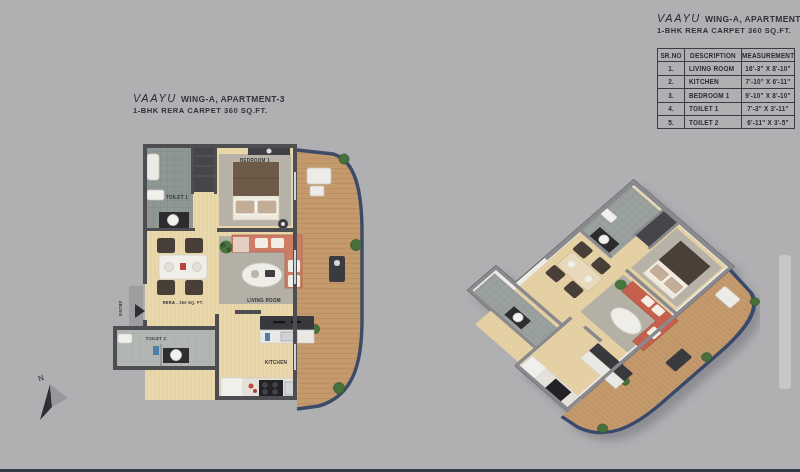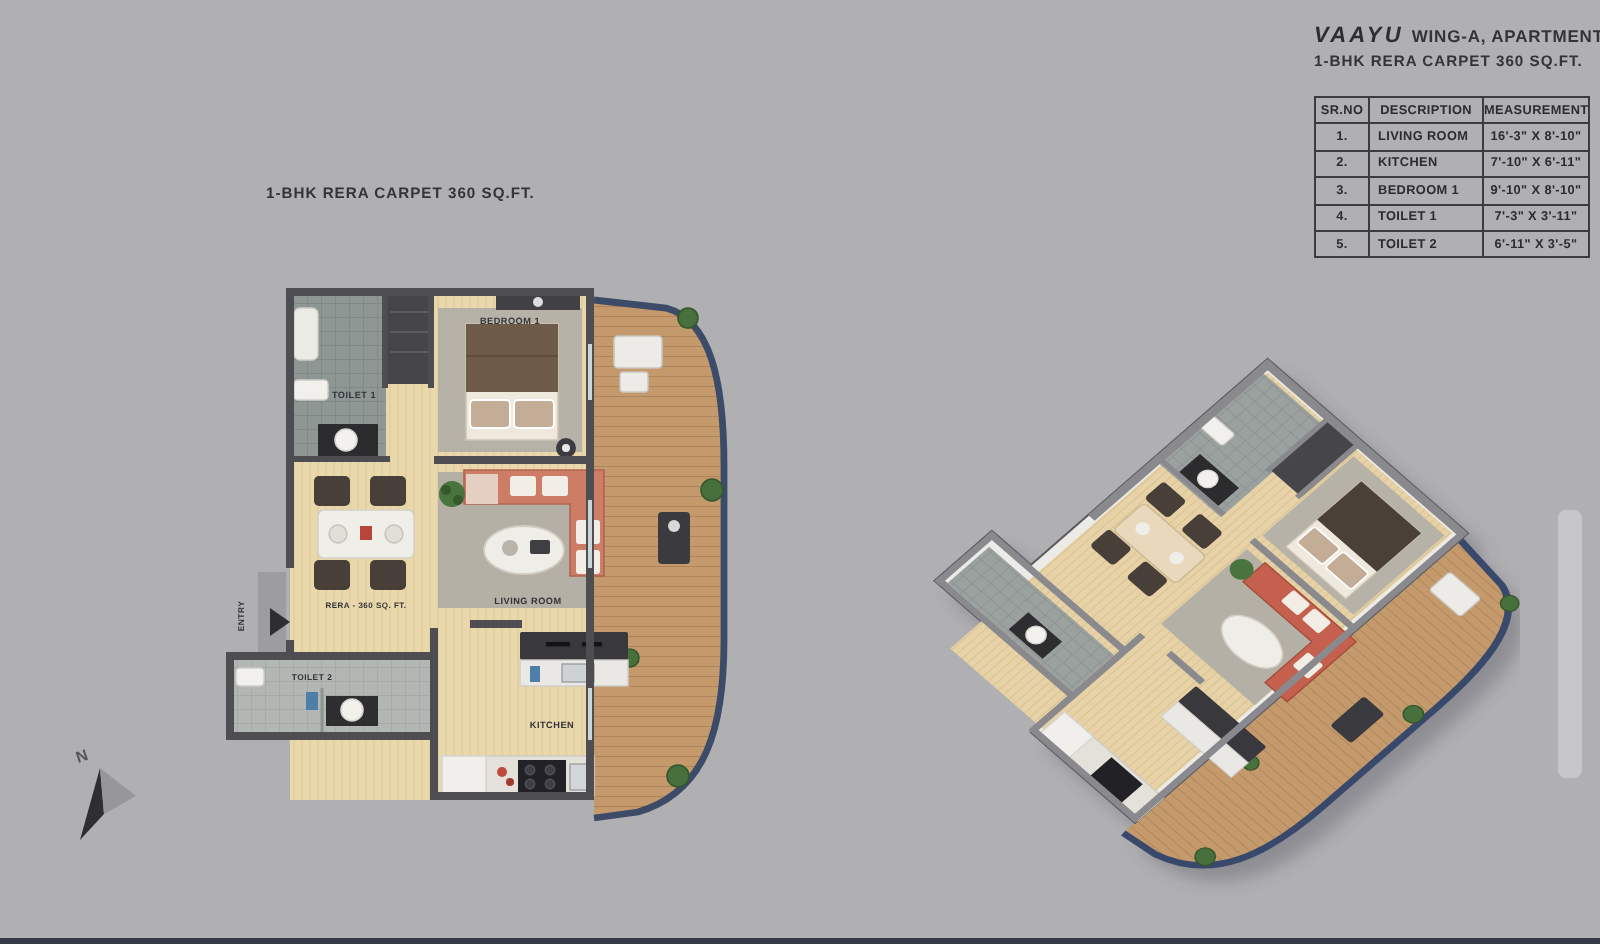--- a/index.html
+++ b/index.html
@@ -4,21 +4,21 @@
 <style>
   html,body{margin:0;padding:0;}
   body{
     width:800px;height:472px;position:relative;overflow:hidden;
     background:#b0b0b3;
     font-family:"Liberation Sans", sans-serif;
     color:#35353a;
   }
   .title-block{position:absolute;line-height:1.25;white-space:nowrap;}
   .title-line1{font-size:8.5px;font-weight:bold;letter-spacing:.4px;color:#333338;}
-  .brand{font-style:italic;font-weight:700;font-size:11px;letter-spacing:1.6px;margin-right:4px;color:#2d2d32;}
+  .brand{font-style:italic;font-weight:400;font-size:11px;letter-spacing:1.6px;margin-right:4px;color:#2d2d32;}
   .title-line2{font-size:7.6px;font-weight:bold;letter-spacing:.5px;color:#333338;}
   #left-title{left:133px;top:92px;}
   #right-title{left:657px;top:12px;}
   table.spec{
     position:absolute;left:657px;top:48px;width:137px;
     border-collapse:collapse;table-layout:fixed;
   }
   table.spec th,table.spec td{
     border:1.2px solid #3b3b40;font-size:6.4px;font-weight:bold;
     color:#2b2b30;padding:0;height:12.4px;text-align:center;letter-spacing:.2px;
@@ -35,20 +35,21 @@
     position:absolute;left:779px;top:255px;width:12px;height:134px;
     background:#c7c7c9;border-radius:4px;
   }
   #bottom-bar{position:absolute;left:0;bottom:0;width:800px;height:3px;background:#353b46;}
   .svg-label{font-family:"Liberation Sans",sans-serif;font-weight:bold;fill:#333338;letter-spacing:.25px;}
 </style>
 </head>
 <body>
 
 <div class="title-block" id="left-title">
+  <div class="title-line1"><span class="brand">VAAYU</span><span>WING-A, APARTMENT-3</span></div>
   <div class="title-line2">1-BHK RERA CARPET 360 SQ.FT.</div>
 </div>
 
 <div class="title-block" id="right-title">
   <div class="title-line1"><span class="brand">VAAYU</span><span>WING-A, APARTMENT-3</span></div>
   <div class="title-line2">1-BHK RERA CARPET 360 SQ.FT.</div>
 </div>
 
 <table class="spec">
   <colgroup>

